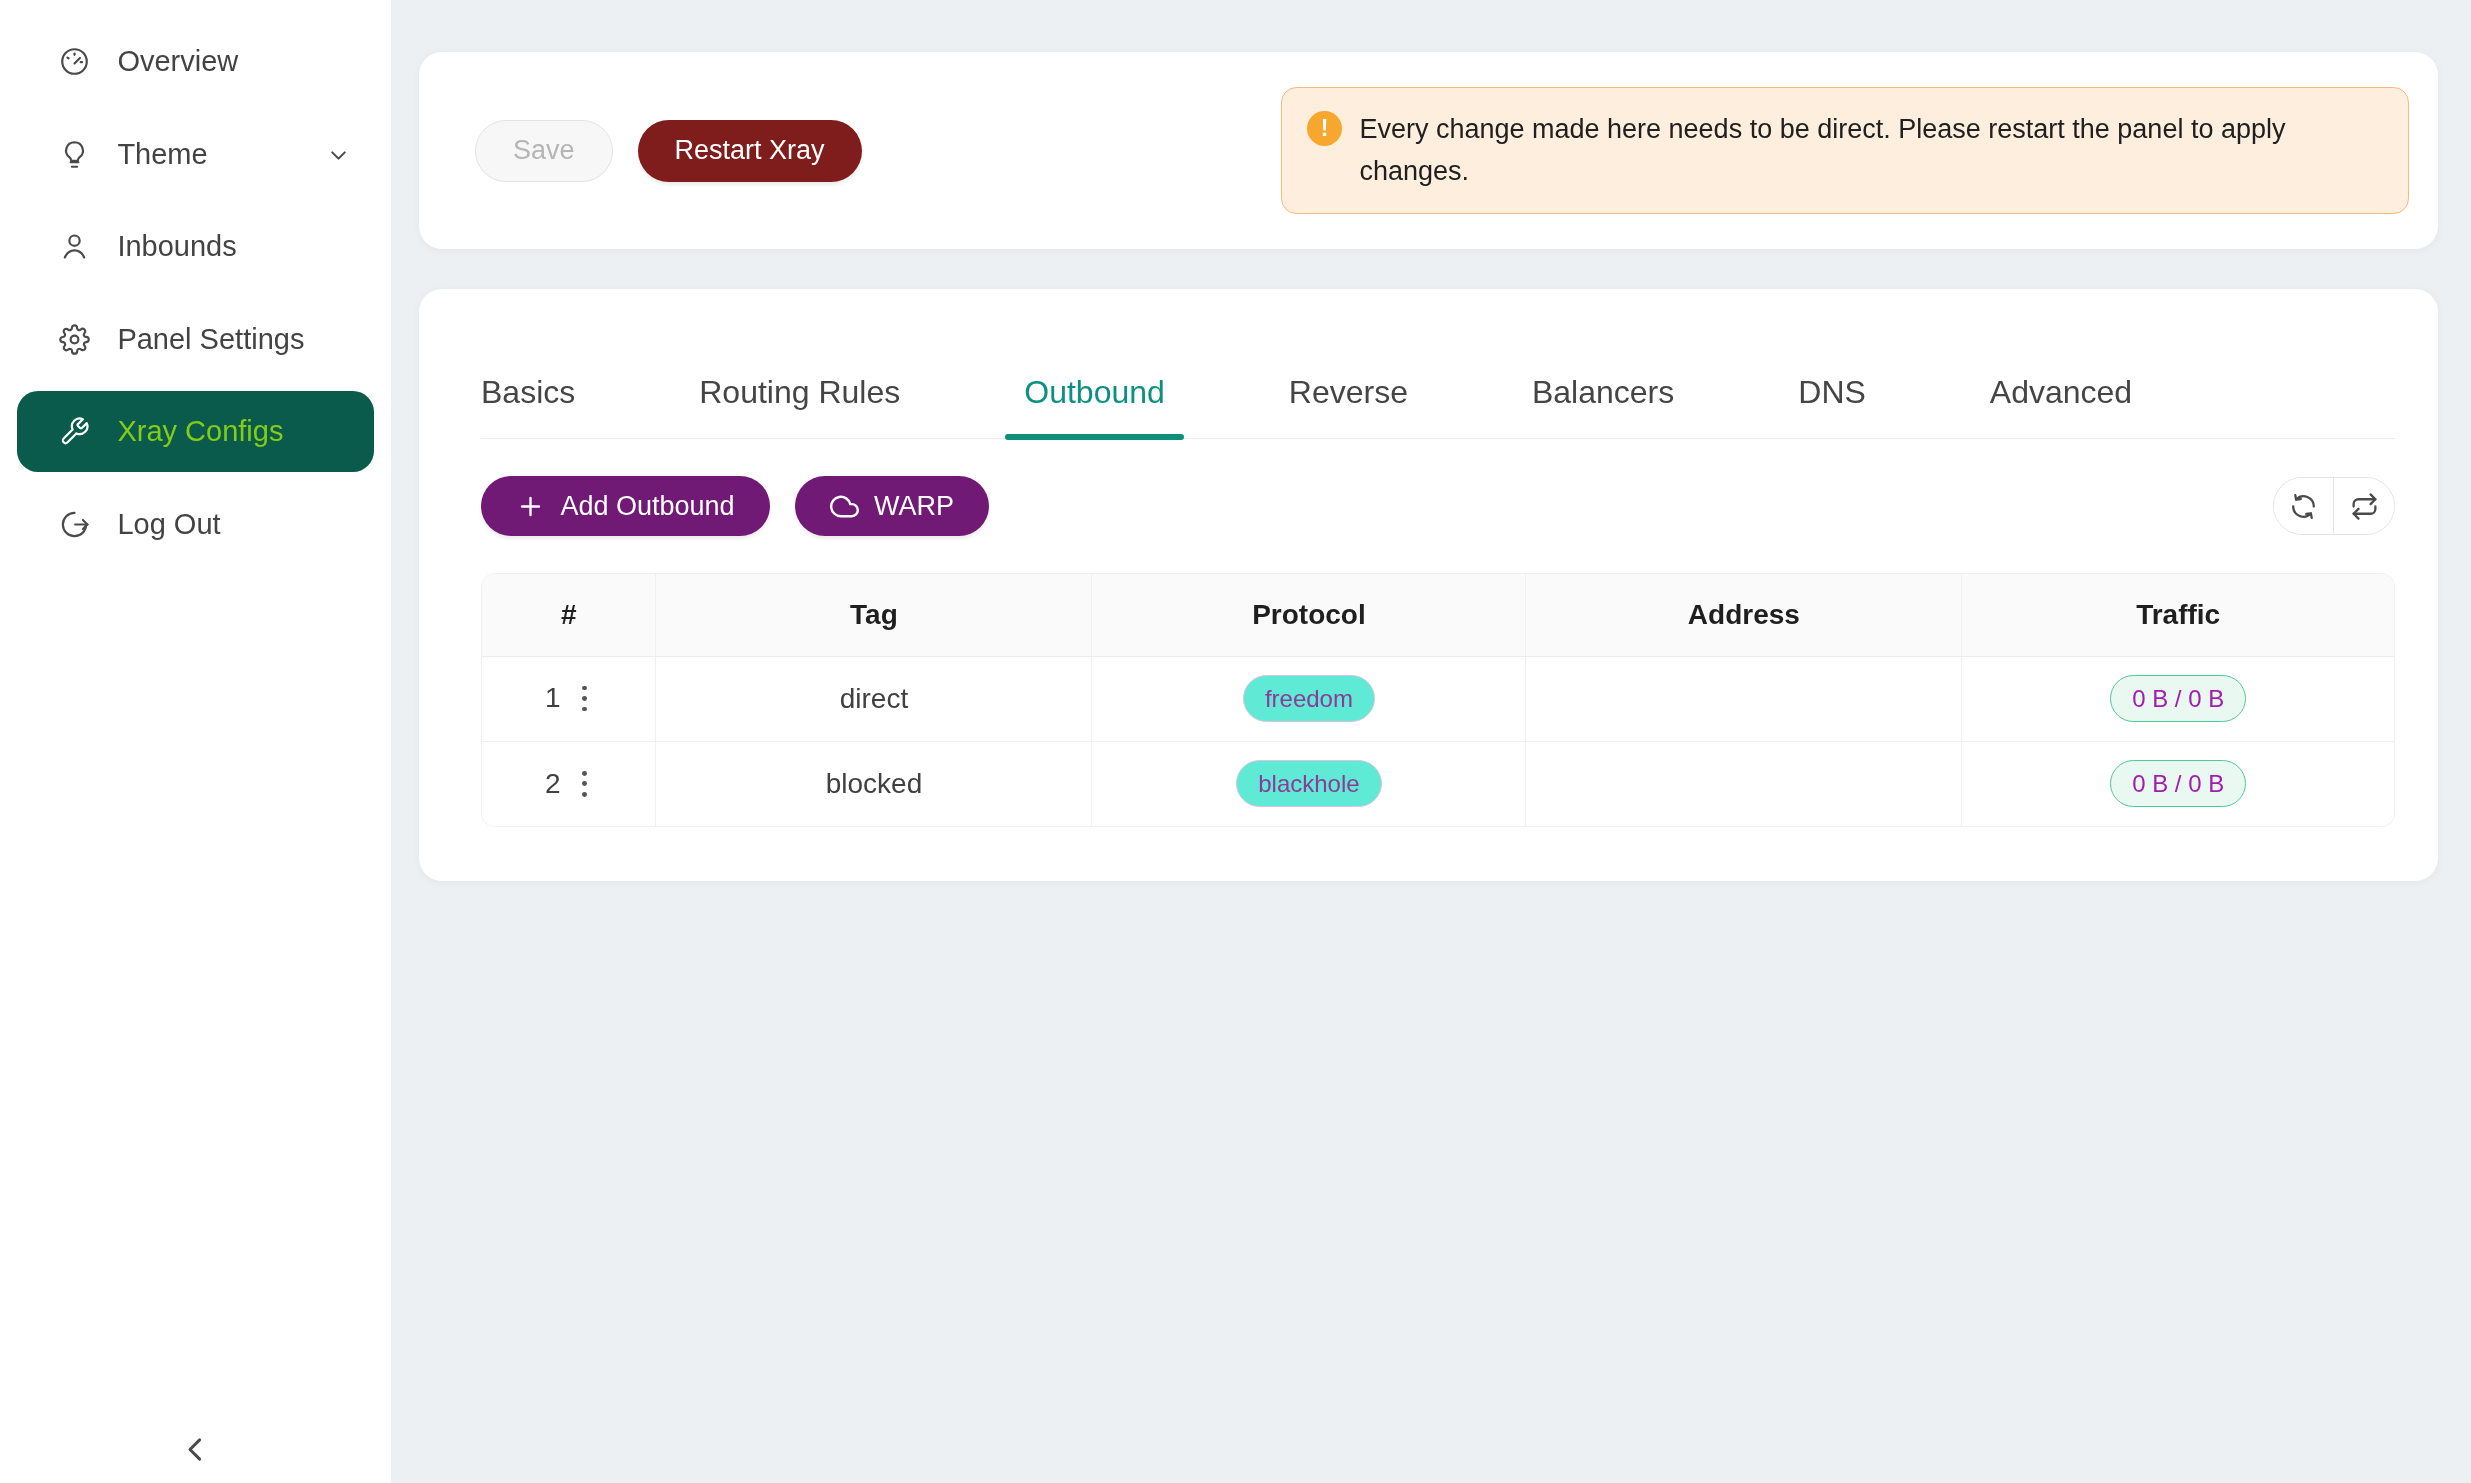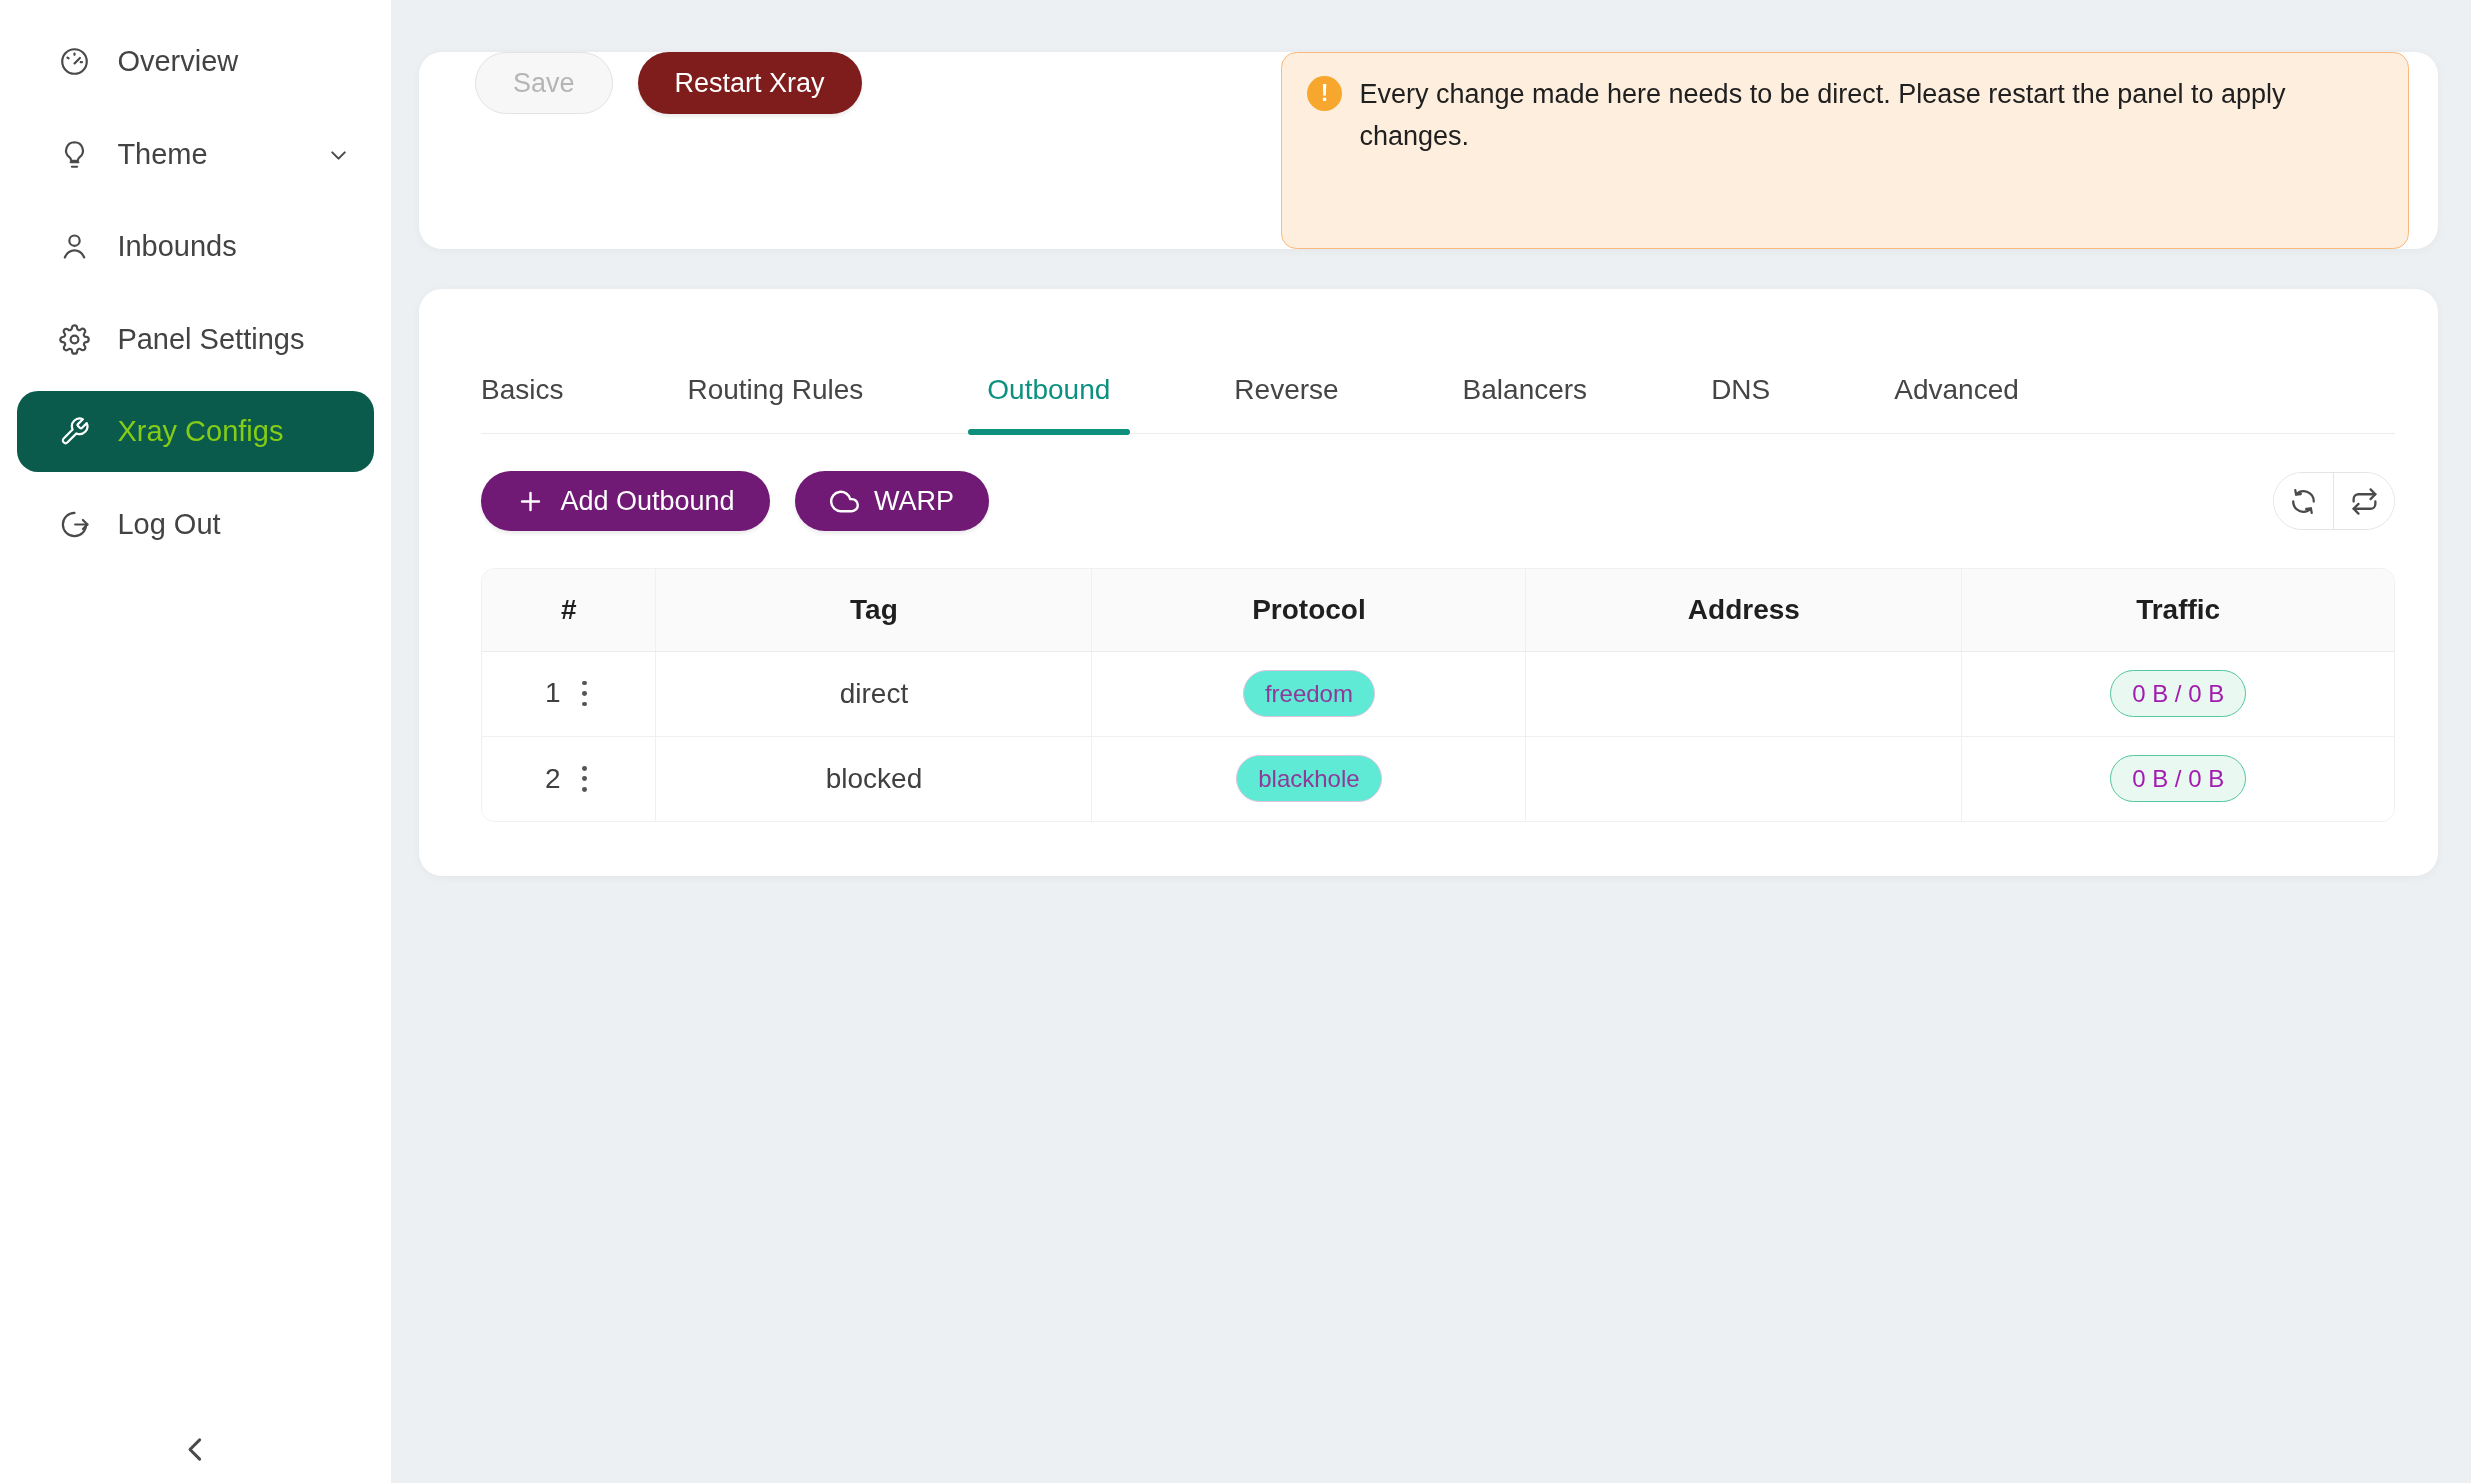--- a/index.html
+++ b/index.html
@@ -37,21 +37,21 @@
   }
   .collapse-btn svg { width:33px; height:33px; stroke:#4a4a4a; fill:none; stroke-width:2.2; stroke-linecap:round; stroke-linejoin:round; }
 
   
   .main { position:absolute; left:391px; top:0; width:2081px; height:1483px; padding:52px 34px 0 28px; }
   .card {
     background:#ffffff; border-radius:23px;
     box-shadow:0 1.9px 9.7px rgba(0,0,0,0.04);
   }
   .card-top {
-    height:197px; display:flex; padding:0 29px 0 56px;
+    height:197px; display:flex; align-items:center; padding:0 29px 0 56px;
     margin-bottom:40px;
   }
   .btn {
     border:none; border-radius:965px; font-family:inherit;
     font-size:27px; height:62px; display:inline-flex; align-items:center; justify-content:center;
     cursor:pointer; white-space:nowrap;
   }
   .btn-save {
     background:#f7f7f7; border:1.9px solid #e3e3e3; color:#b5b5b5;
     padding:0 37px; cursor:not-allowed;
@@ -70,21 +70,21 @@
     flex:0 0 35px; width:35px; height:35px; border-radius:50%;
     background:#f8a72e; color:#ffffff; font-weight:bold; font-size:23px;
     display:flex; align-items:center; justify-content:center; margin-top:1.9px;
   }
   .alert-text { margin-left:17.4px; font-size:27px; line-height:1.55; color:#202020; }
 
   
   .card-body { padding:85px 43px 54px 62px; }
   .tabbar { display:flex; gap:124px; border-bottom:1.9px solid #ececec; }
   .tab {
-    position:relative; padding-bottom:27px; font-size:28px; color:#454545;
+    position:relative; padding-bottom:27px; font-size:32px; color:#454545;
     cursor:pointer; white-space:nowrap;
   }
   .tab.active { color:#0c9181; font-weight:500; }
   .tab.active::after {
     content:""; position:absolute; left:-19.3px; right:-19.3px; bottom:-1.9px;
     height:5.8px; border-radius:2.9px; background:#0c8f7b;
   }
 
   .actions-row { margin-top:37px; display:flex; align-items:center; }
   .btn-teal {

